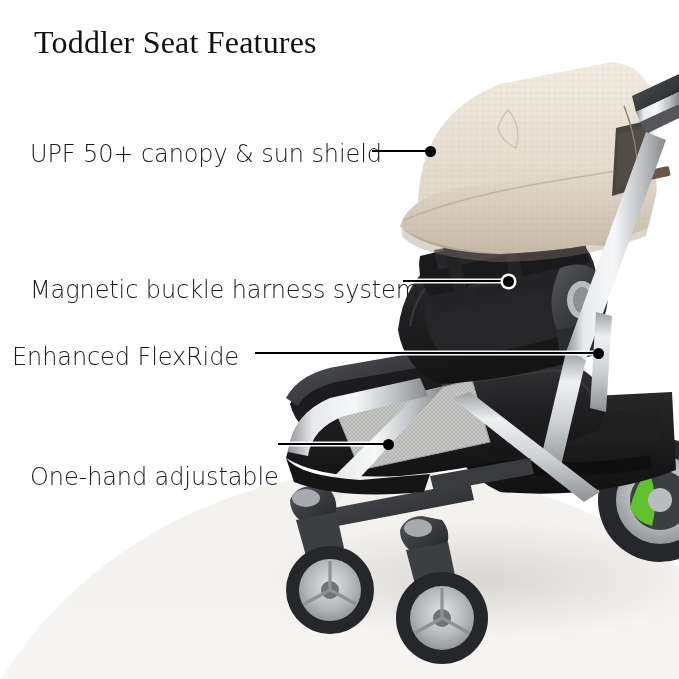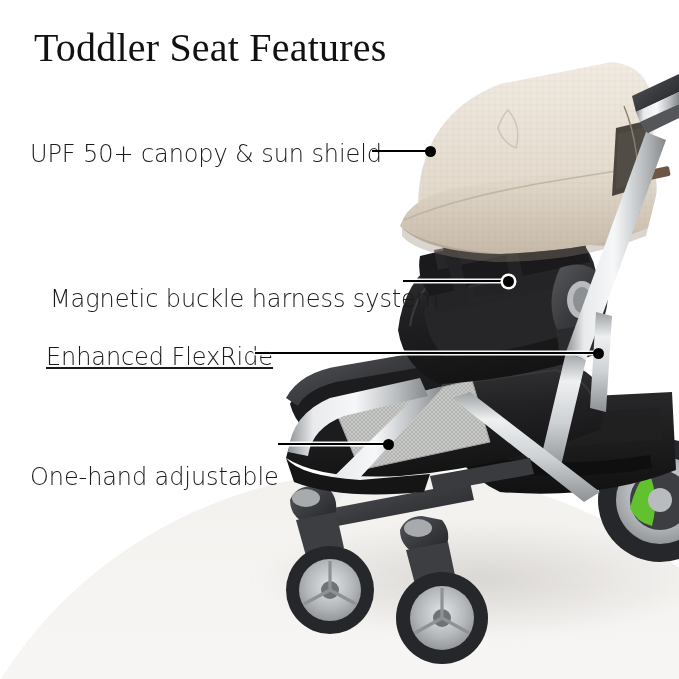--- a/index.html
+++ b/index.html
@@ -24,32 +24,32 @@
     position:absolute; left:250px; top:520px;
     width:460px; height:120px;
     background:radial-gradient(ellipse at 50% 50%, rgba(150,146,142,.30) 0%, rgba(150,146,142,0) 70%);
     filter:blur(6px);
   }
 
   
   .title {
     position:absolute; left:34px; top:24px;
     font-family:"Liberation Serif", serif;
-    font-size:40px; font-weight:400; color:#111;
+    font-size:32px; font-weight:400; color:#111;
     letter-spacing:.2px; white-space:nowrap;
   }
   .callout-label {
     position:absolute;
     font-family:"DejaVu Sans", sans-serif;
     font-size:24px; font-weight:300; color:#1b1b1b;
     letter-spacing:-.1px; white-space:nowrap; line-height:1.38;
   }
   .lbl-1 { left:30px; top:138px; }
-  .lbl-2 { left:30px; top:283px;margin-left:20px; }
-  .lbl-3 { left:46px; top:341px;text-decoration:underline; }
+  .lbl-2 { left:30px; top:274px; }
+  .lbl-3 { left:12px; top:341px; }
   .lbl-4 { left:30px; top:428px;margin-top:33px; }
 
   
   .leader { position:absolute; height:2px; background:#000; }
   .leader.white-under { box-shadow:0 0 0 1.5px rgba(255,255,255,.95); }
   .dot {
     position:absolute; width:11px; height:11px; border-radius:50%;
     background:#000;
   }
   .dot.ringed { box-shadow:0 0 0 2.5px #fff; }

